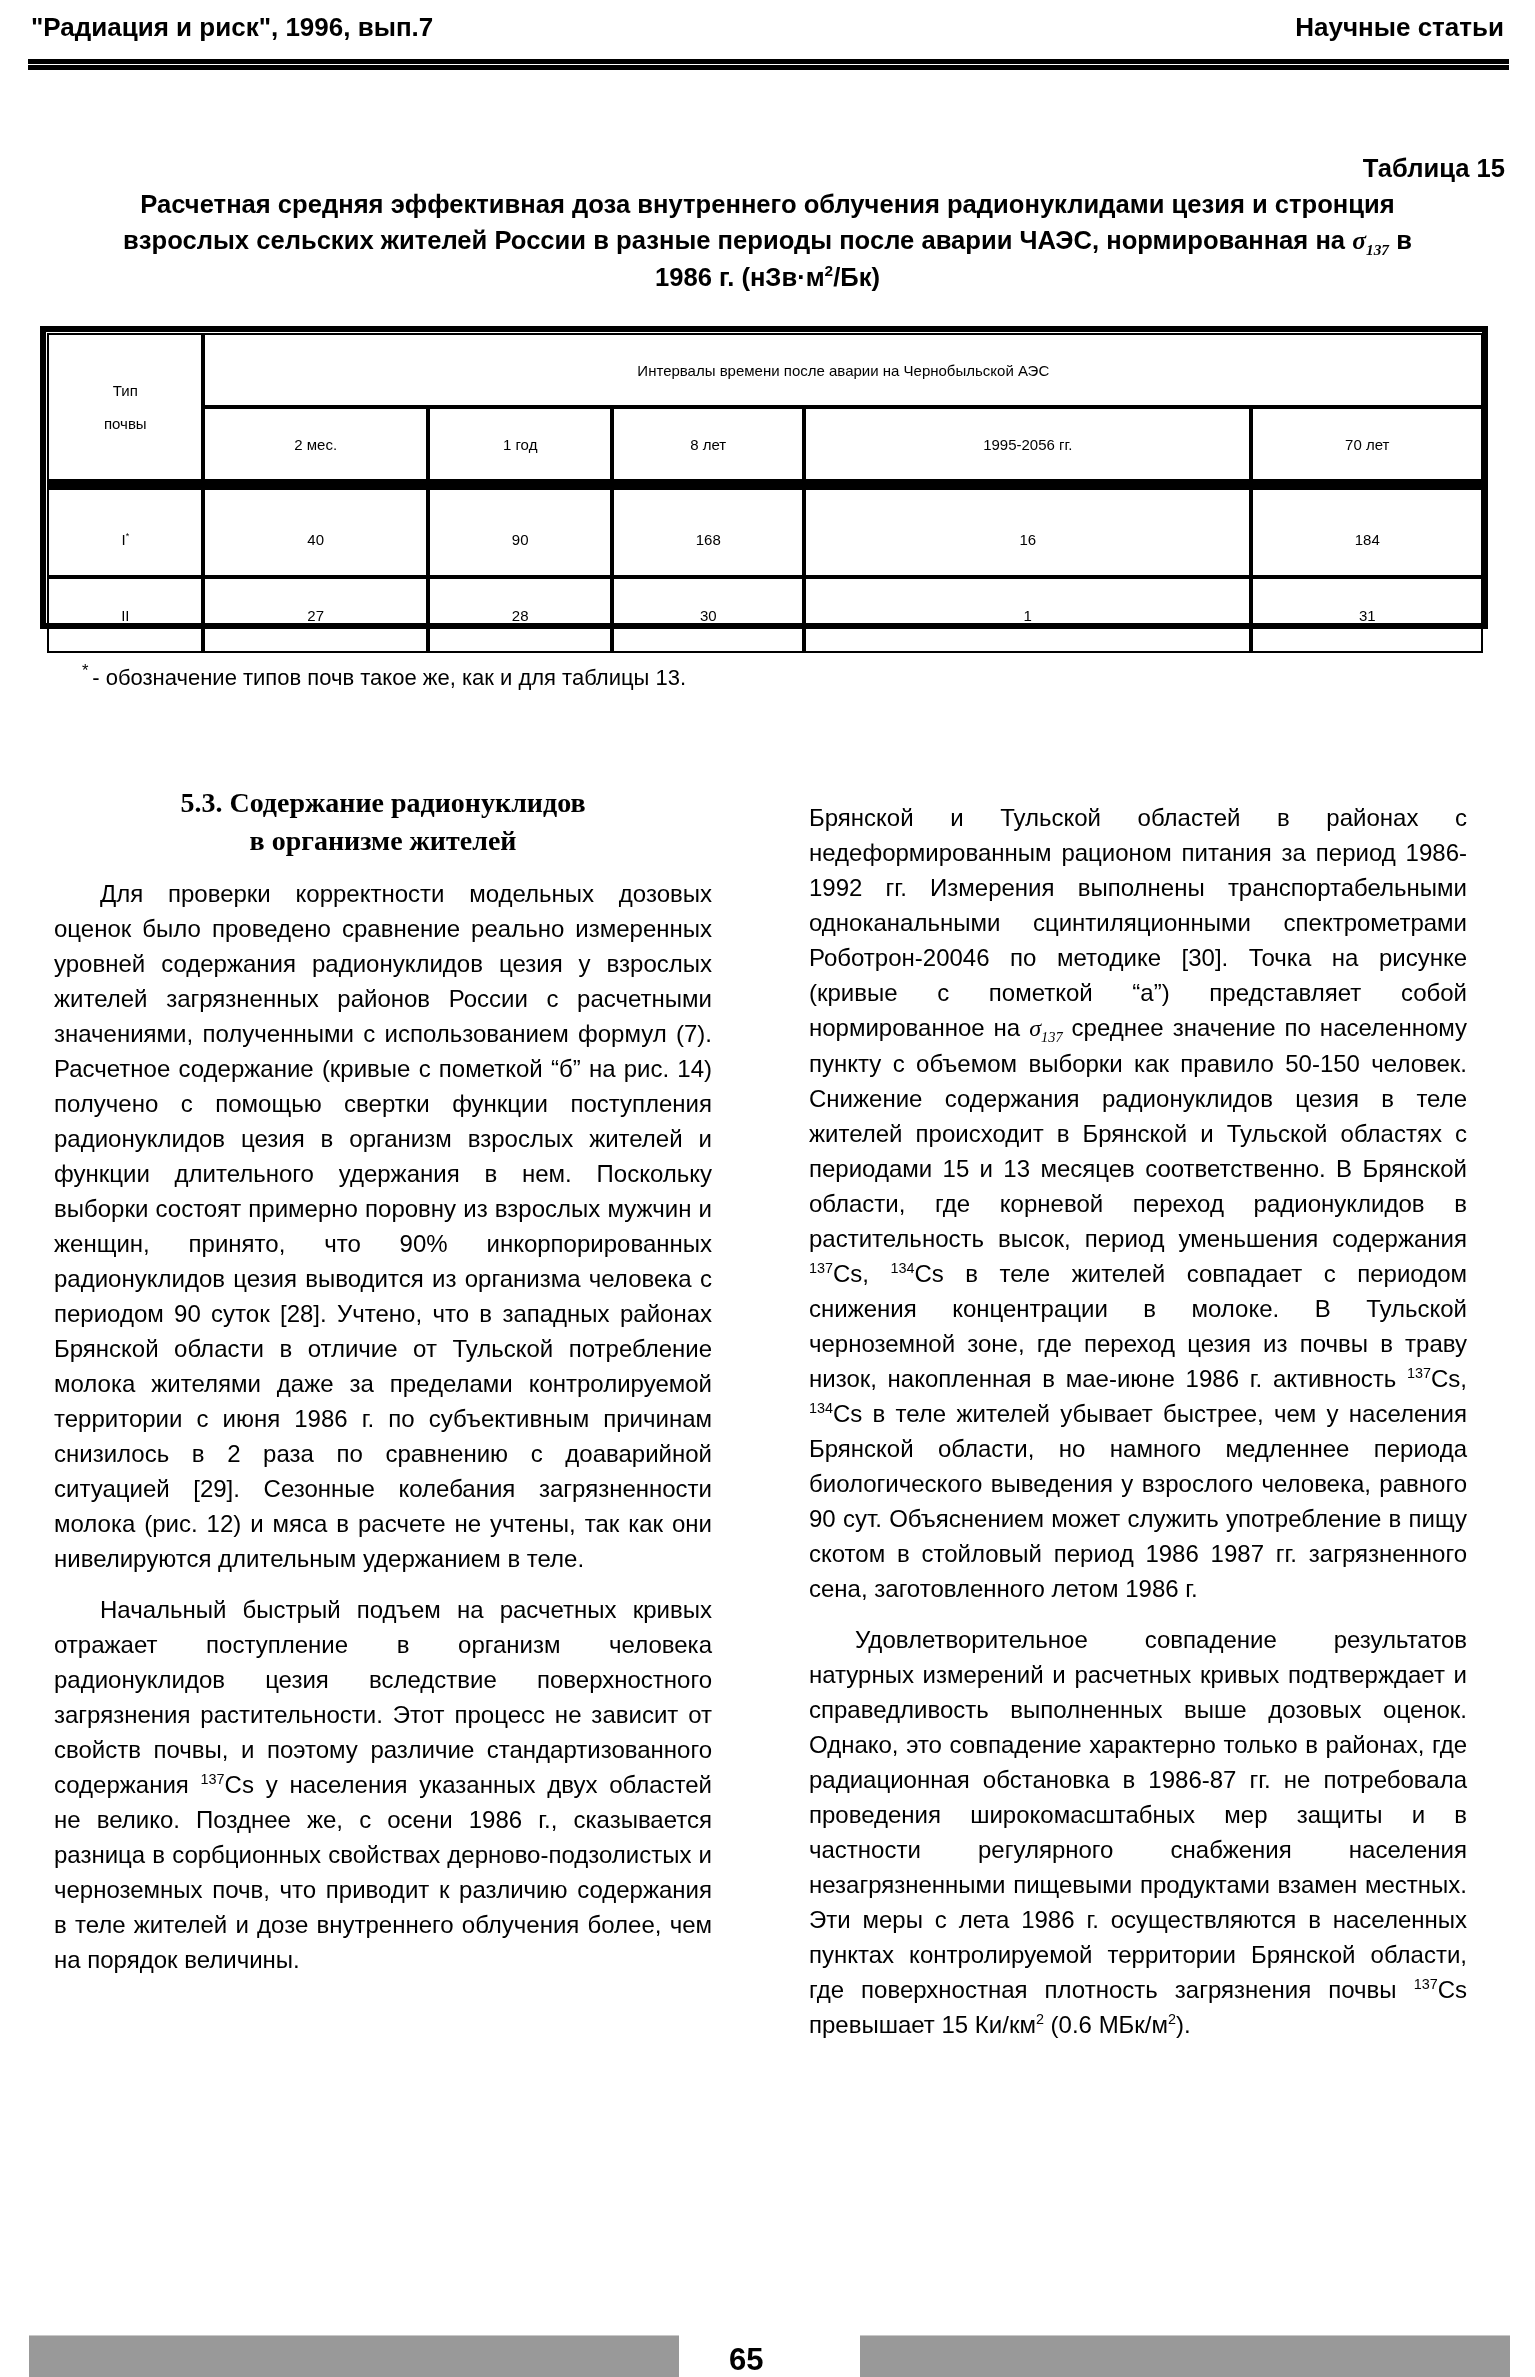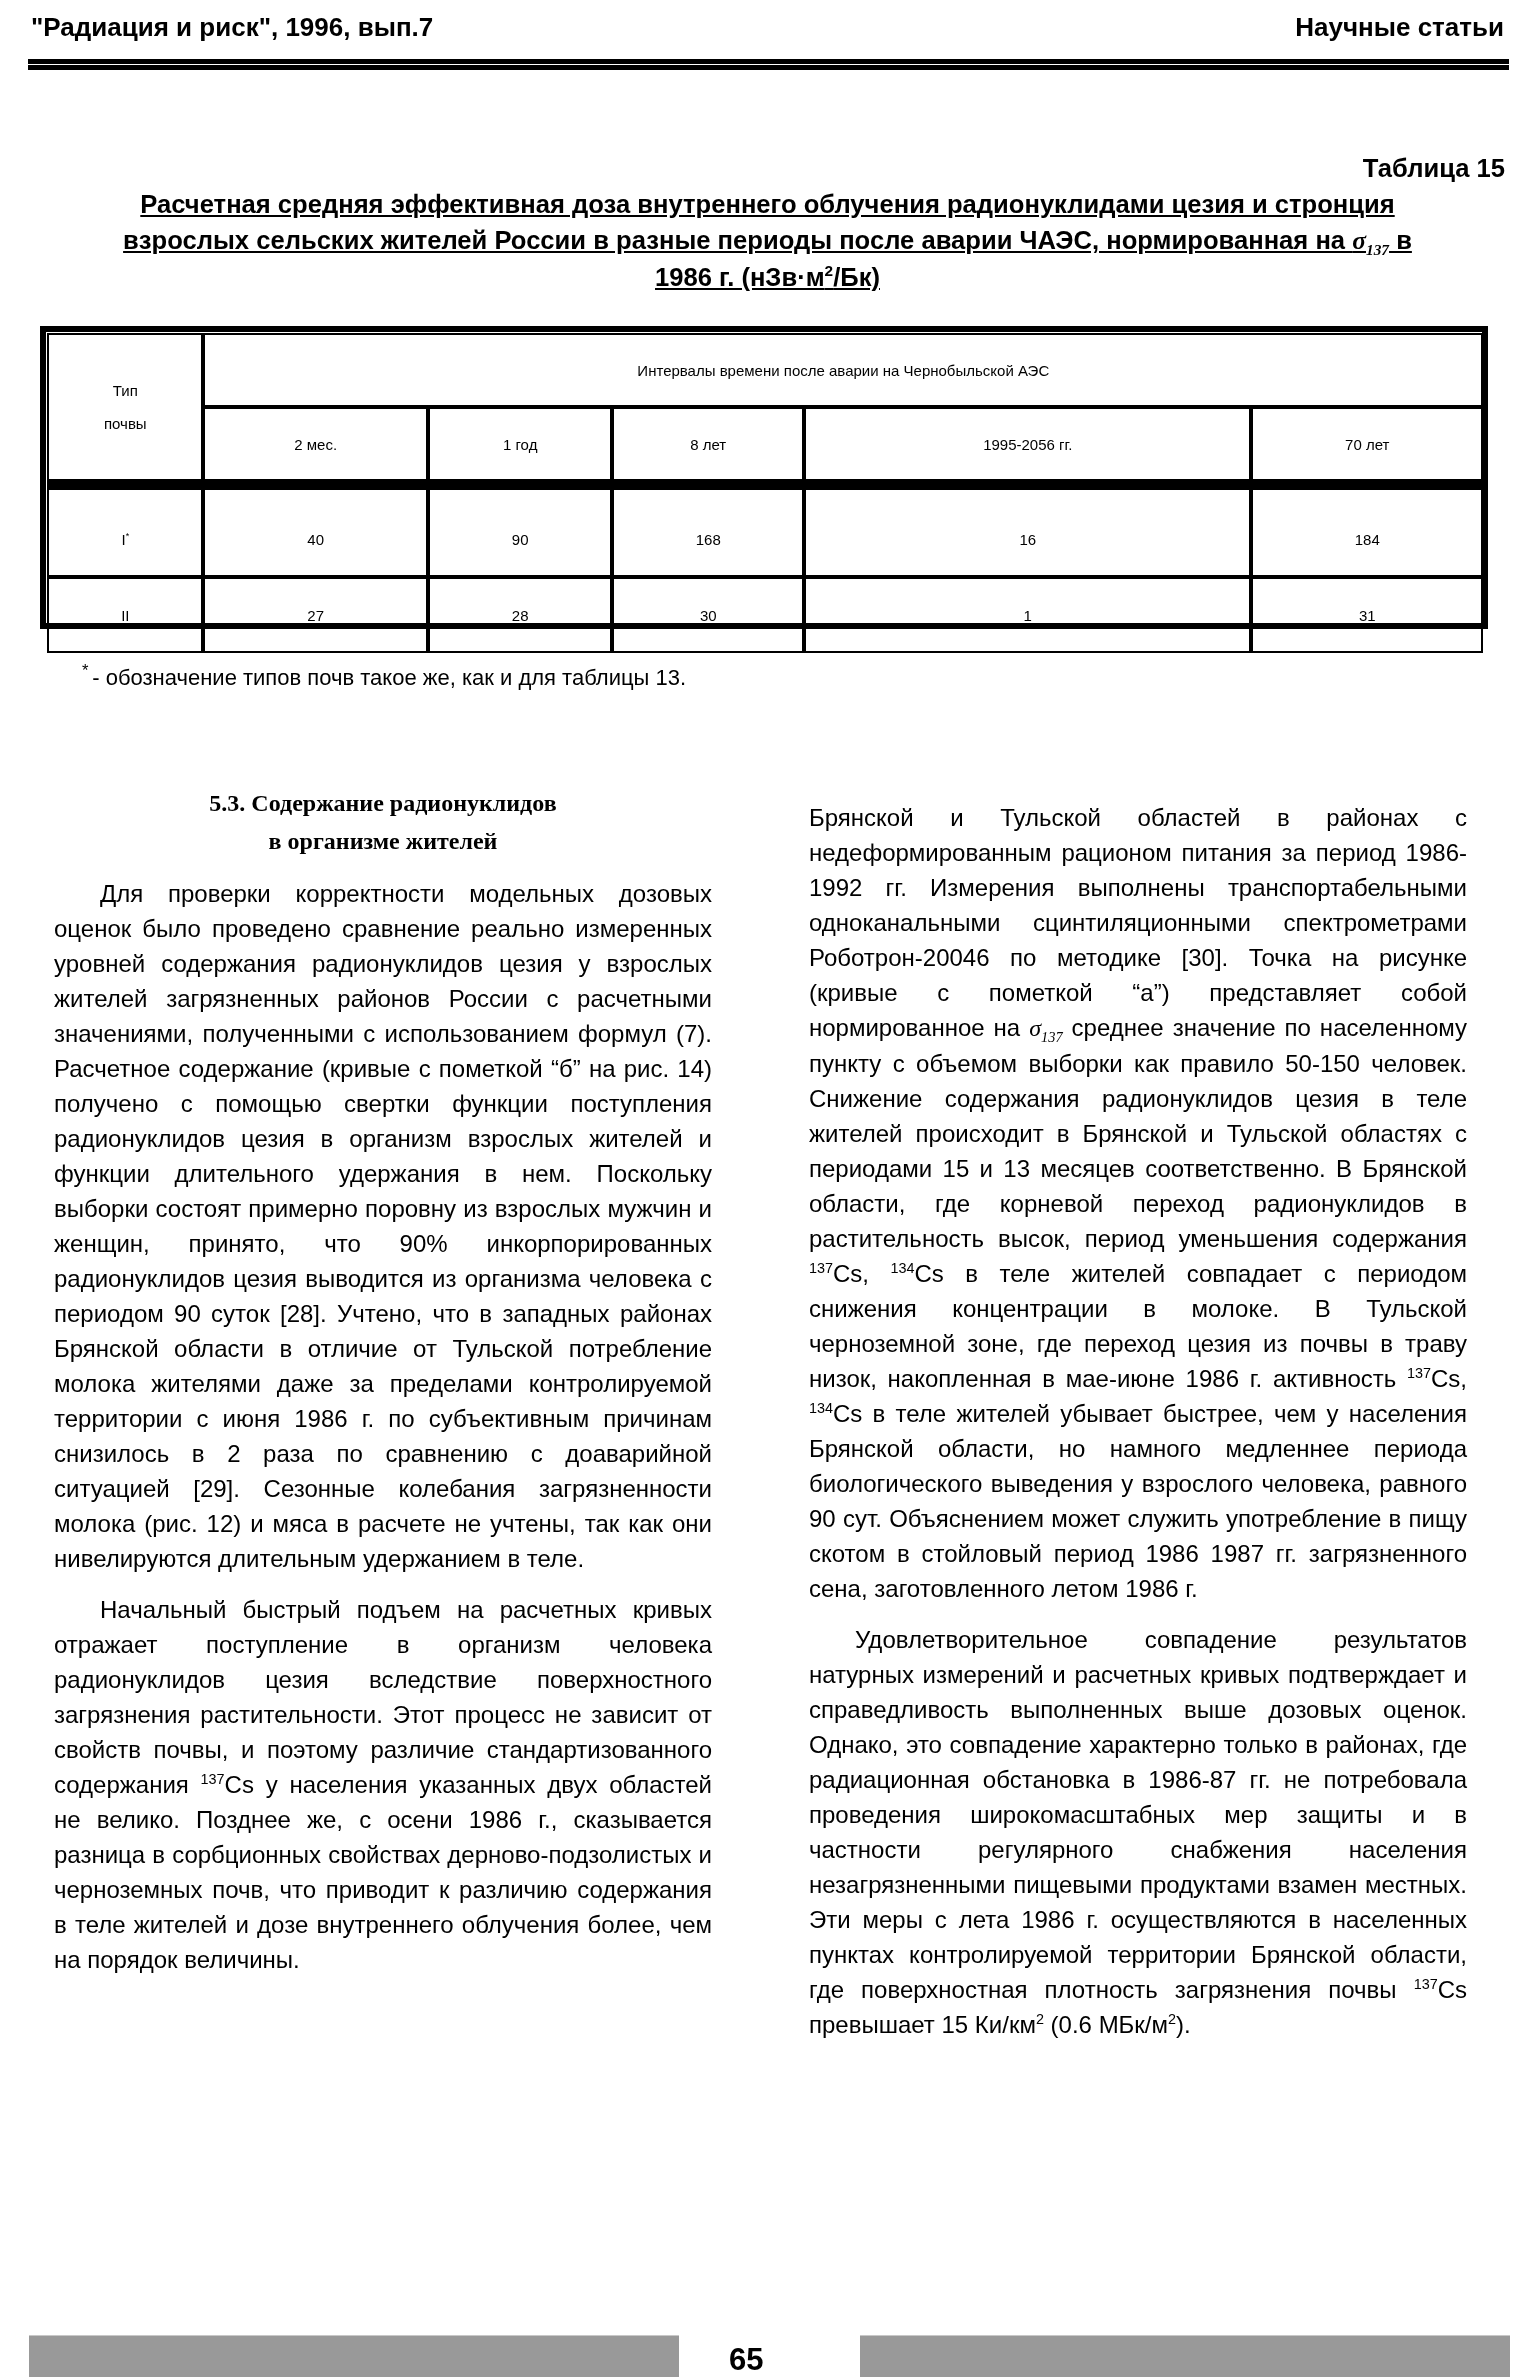--- a/index.html
+++ b/index.html
@@ -6,21 +6,21 @@
   body { width: 1536px; height: 2377px; position: relative; overflow: hidden; color: #000; font-family: "Liberation Sans", sans-serif; }
 
   .running-head { position: absolute; left: 31px; right: 32px; top: 11.5px; height: 32px; font-weight: bold; font-size: 26px; }
   .running-head .left { position: absolute; left: 0; top: 0; }
   .running-head .right { position: absolute; right: 0; top: 0; }
   .rule-top { position: absolute; left: 28px; width: 1481px; height: 4.5px; background: #000; }
   .rule-top.r1 { top: 59px; }
   .rule-top.r2 { top: 65px; }
 
   .table-label { position: absolute; right: 31px; top: 154px; font-weight: bold; font-size: 25.6px; }
-  .table-caption { position: absolute; left: 102px; width: 1331px; top: 186px; text-align: center; font-weight: bold; font-size: 25.6px; line-height: 36px; text-decoration: underline; }
+  .table-caption { position: absolute; left: 102px; width: 1331px; top: 186px; text-align: center; font-weight: bold; font-size: 25.6px; line-height: 36px; }
   .sigma { font-family: "Liberation Serif", serif; font-style: italic; }
   sup { font-size: 60%; line-height: 0; vertical-align: super; }
   sub { font-size: 60%; line-height: 0; }
 
   .data-table-wrap { position: absolute; left: 40px; top: 326px; width: 1448px; height: 303px; border: 6.4px solid #000; box-sizing: border-box; background: #fff; }
   table.data-table { position: absolute; left: 1.3px; top: 1.3px; width: 1436px; height: 290px; border-collapse: separate; border-spacing: 0; font-size: 15px; }
   table.data-table td, table.data-table th { border: 2.6px solid #000; text-align: center; vertical-align: middle; font-weight: normal; padding: 0; }
   .th-type { width: 152px; line-height: 33px; }
   .th-span { height: 70px; }
   .th-interval { height: 70px; }
@@ -30,21 +30,21 @@
   .body-row td.last-col { border-right: 2.6px solid #000; }
   .body-row.first td { padding-top: 12.8px; }
   .body-row.last td { border-bottom: 2.6px solid #000; }
 
   .footnote { position: absolute; left: 38px; top: 665px; font-size: 22px; margin-left: 44px; }
   .footnote .mark { font-size: 16.6px; vertical-align: top; position: relative; top: -3.8px; margin-right: 3.8px; }
 
   .col { position: absolute; top: 784px; width: 690px; font-size: 24px; line-height: 35px; text-align: justify; }
   .col.left { left: 38px; }
   .col.right { left: 793px; }
-  .section-heading { font-family: "Liberation Serif", serif; font-weight: bold; font-size: 24px; line-height: 38px; text-align: center; margin: 0 0 16px 0; }
+  .section-heading { font-family: "Liberation Serif", serif; font-weight: bold; font-size: 28px; line-height: 38px; text-align: center; margin: 0 0 16px 0; }
   .col p { margin: 16px; text-indent: 46px; }
   .col p.noindent { text-indent: 0; }
 
   .footer-bar { position: absolute; top: 2335px; height: 43px; background: #999999; border-top: 1.9px solid #c8c8c8; box-sizing: border-box; }
   .footer-bar.left { left: 29px; width: 650px; }
   .footer-bar.right { left: 860px; width: 650px; }
   .page-number { position: absolute; left: 729px; top: 2342px; width: 83px; font-weight: bold; font-size: 31px; }
 </style>
 </head>
 <body>

